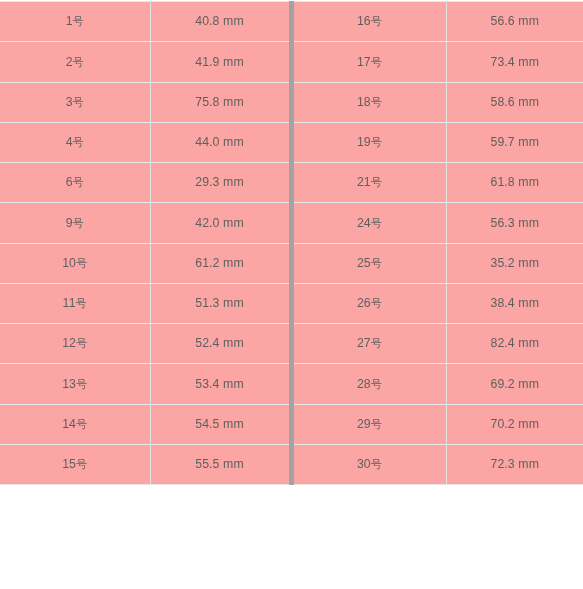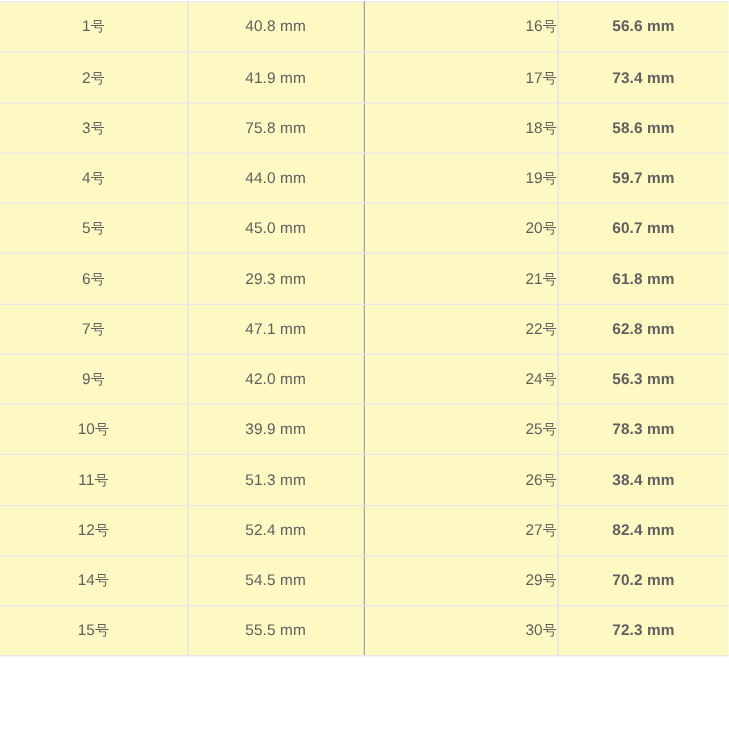--- a/index.html
+++ b/index.html
@@ -37,29 +37,29 @@
     height: 39.27px;
     padding: 0;
     text-align: center;
     vertical-align: middle;
     font-size: 12.3px;
     line-height: 1.2;
     color: #5f5f5f;
     letter-spacing: 0.1px;
     border-top: 1px solid #e8e8e8;
     border-bottom: 1px solid #e8e8e8;
-    background: #fef9c3;
+    background: #fca5a5;
     white-space: nowrap;
   }
 
   
   #size-table td.col-0 { border-right: 1px solid #e0e0e0; }
-  #size-table td.col-1 { border-right: 1px solid #a3a3a3; }
-  #size-table td.col-2 { border-right: 1px solid #e0e0e0; text-align: right; }
-  #size-table td.col-3 { border-right: none; font-weight: bold; }
+  #size-table td.col-1 { border-right: 5px solid #a3a3a3; }
+  #size-table td.col-2 { border-right: 1px solid #e0e0e0; }
+  #size-table td.col-3 { border-right: none; }
 
   #size-table tr:last-child td {
     border-bottom: 1px solid #e8e8e8;
   }
 
   .cjk-unit {
     font-family: "DejaVu Sans", "Liberation Sans", sans-serif;
     font-size: 11.2px;
   }
 </style>
@@ -92,60 +92,54 @@
         <td class="col-2">18<span class="cjk-unit">号</span></td>
         <td class="col-3">58.6 mm</td>
       </tr>
       <tr>
         <td class="col-0">4<span class="cjk-unit">号</span></td>
         <td class="col-1">44.0 mm</td>
         <td class="col-2">19<span class="cjk-unit">号</span></td>
         <td class="col-3">59.7 mm</td>
       </tr>
       <tr>
-        <td class="col-0">5<span class="cjk-unit">号</span></td>
-        <td class="col-1">45.0 mm</td>
-        <td class="col-2">20<span class="cjk-unit">号</span></td>
-        <td class="col-3">60.7 mm</td>
-      </tr>
-      <tr>
         <td class="col-0">6<span class="cjk-unit">号</span></td>
         <td class="col-1">29.3 mm</td>
         <td class="col-2">21<span class="cjk-unit">号</span></td>
         <td class="col-3">61.8 mm</td>
-      </tr>
-      <tr>
-        <td class="col-0">7<span class="cjk-unit">号</span></td>
-        <td class="col-1">47.1 mm</td>
-        <td class="col-2">22<span class="cjk-unit">号</span></td>
-        <td class="col-3">62.8 mm</td>
       </tr>
       <tr>
         <td class="col-0">9<span class="cjk-unit">号</span></td>
         <td class="col-1">42.0 mm</td>
         <td class="col-2">24<span class="cjk-unit">号</span></td>
         <td class="col-3">56.3 mm</td>
       </tr>
       <tr>
         <td class="col-0">10<span class="cjk-unit">号</span></td>
-        <td class="col-1">39.9 mm</td>
+        <td class="col-1">61.2 mm</td>
         <td class="col-2">25<span class="cjk-unit">号</span></td>
-        <td class="col-3">78.3 mm</td>
+        <td class="col-3">35.2 mm</td>
       </tr>
       <tr>
         <td class="col-0">11<span class="cjk-unit">号</span></td>
         <td class="col-1">51.3 mm</td>
         <td class="col-2">26<span class="cjk-unit">号</span></td>
         <td class="col-3">38.4 mm</td>
       </tr>
       <tr>
         <td class="col-0">12<span class="cjk-unit">号</span></td>
         <td class="col-1">52.4 mm</td>
         <td class="col-2">27<span class="cjk-unit">号</span></td>
         <td class="col-3">82.4 mm</td>
+      </tr>
+      <tr>
+        <td class="col-0">13<span class="cjk-unit">号</span></td>
+        <td class="col-1">53.4 mm</td>
+        <td class="col-2">28<span class="cjk-unit">号</span></td>
+        <td class="col-3">69.2 mm</td>
       </tr>
       <tr>
         <td class="col-0">14<span class="cjk-unit">号</span></td>
         <td class="col-1">54.5 mm</td>
         <td class="col-2">29<span class="cjk-unit">号</span></td>
         <td class="col-3">70.2 mm</td>
       </tr>
       <tr>
         <td class="col-0">15<span class="cjk-unit">号</span></td>
         <td class="col-1">55.5 mm</td>

